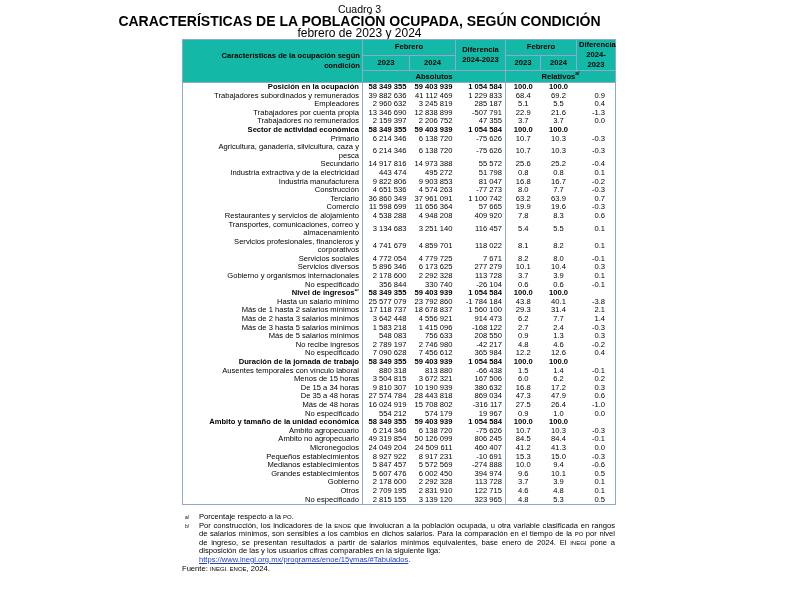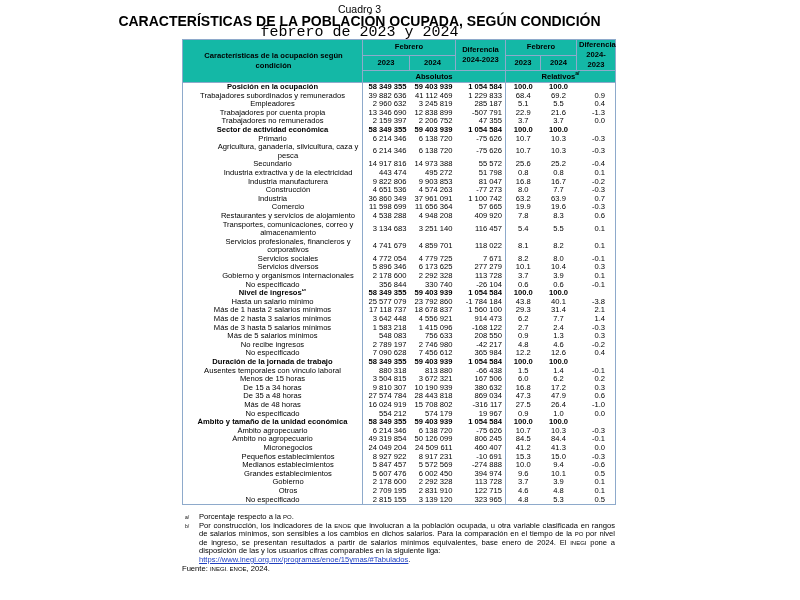--- a/index.html
+++ b/index.html
@@ -1,32 +1,32 @@
 <!DOCTYPE html>
 <html><head>
 <meta charset="utf-8">
 <style>
   html, body { margin: 0; padding: 0; background: #ffffff; }
   body { width: 800px; height: 600px; position: relative; overflow: hidden; font-family: "Liberation Sans", sans-serif; color: #000; }
   .titles { position: absolute; left: 0; top: 3px; width: 719px; text-align: center; }
   .t1 { font-size: 10.5px; line-height: 12px; }
   .t2 { font-size: 14px; font-weight: bold; line-height: 12px; }
-  .t3 { font-size: 15px; line-height: 12px; font-family: Liberation Mono, monospace; }
+  .t3 { font-size: 12px; line-height: 12px; }
   table.main { position: absolute; left: 182px; top: 39px; width: 433px; border-collapse: collapse; font-size: 7.6px; table-layout: fixed; }
   table.main col.c0 { width: 180px; }
   table.main col.c1 { width: 47px; }
   table.main col.c2 { width: 46px; }
   table.main col.c3 { width: 50px; }
   table.main col.c4 { width: 35px; }
   table.main col.c5 { width: 36px; }
   table.main col.c6 { width: 39px; }
   table.main thead th { background: #14b8a6; border: 1px solid #8eaacb; font-weight: bold; font-size: 7.6px; padding: 0 2px; line-height: 10px; }
-  table.main thead th.lbl { text-align: center; vertical-align: middle; padding-left: 4px; }
+  table.main thead th.lbl { text-align: right; vertical-align: middle; padding-left: 4px; }
   table.main tbody td { padding: 0 3px; line-height: 8.6px; height: 8.6px; white-space: nowrap; text-align: right; }
-  table.main tbody td.label { text-align: center; white-space: normal; padding-left: 3px; overflow: hidden; }
+  table.main tbody td.label { text-align: right; white-space: normal; padding-left: 3px; overflow: hidden; }
   table.main tbody td.b3 { border-right: 1px solid #8eaacb; margin-top: 25px; }
   table.main tbody td.b0 { border-right: 1px solid #8eaacb; }
   table.main tbody td.b6 { border-right: 1px solid #8eaacb; }
   table.main tbody tr.head td { font-weight: bold; }
   table.main tbody tr.ind1 td.label { }
   table.main tbody tr.ind2 td.label { padding-left: 34px; }
   table.main tbody tr.last td { border-bottom: 1px solid #8eaacb; }
   table.main tbody td.first { border-left: 1px solid #8eaacb; }
   .rel-right { padding-right: 10px !important; }
   .rel-mid { text-align: center !important; }
@@ -180,21 +180,21 @@
       <tr class="ind2">
         <td class="label first b0"><span>Construcción</span></td>
         <td class="">4 651 536</td>
         <td class="">4 574 263</td>
         <td class="b3">-77 273</td>
         <td class="rel-mid">8.0</td>
         <td class="rel-mid">7.7</td>
         <td class="b6 rel-right">-0.3</td>
       </tr>
       <tr class="ind1">
-        <td class="label first b0"><span>Industria</span></td>
+        <td class="label first b0"><span>Terciario</span></td>
         <td class="">36 860 349</td>
         <td class="">37 961 091</td>
         <td class="b3">1 100 742</td>
         <td class="rel-mid">63.2</td>
         <td class="rel-mid">63.9</td>
         <td class="b6 rel-right">0.7</td>
       </tr>
       <tr class="ind2">
         <td class="label first b0"><span>Comercio</span></td>
         <td class="">11 598 699</td>

